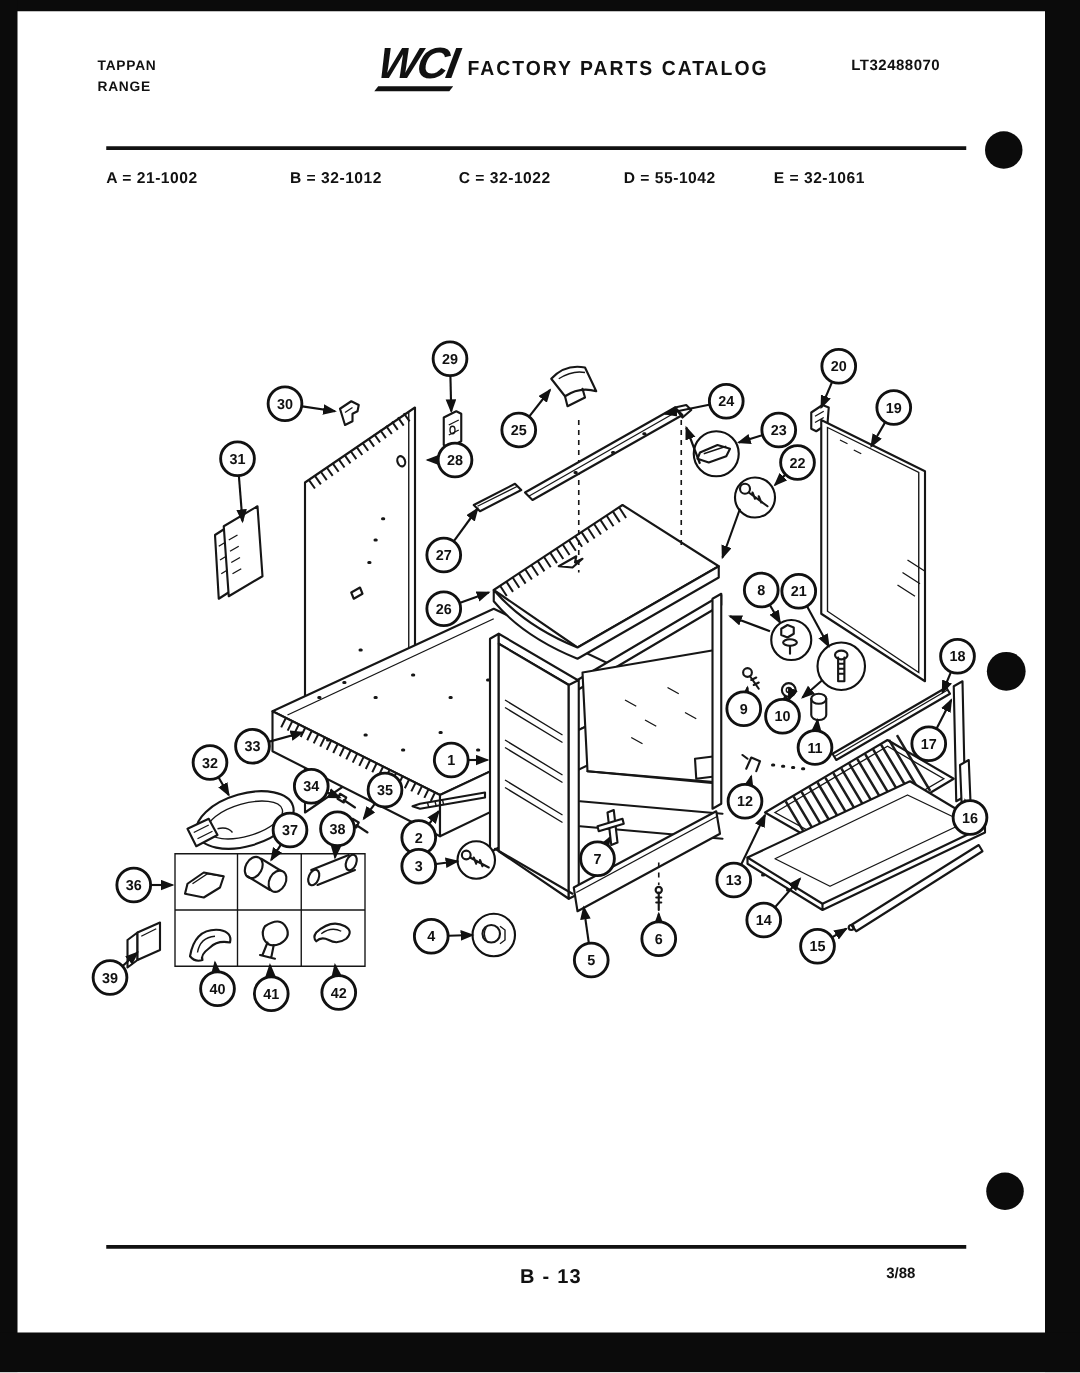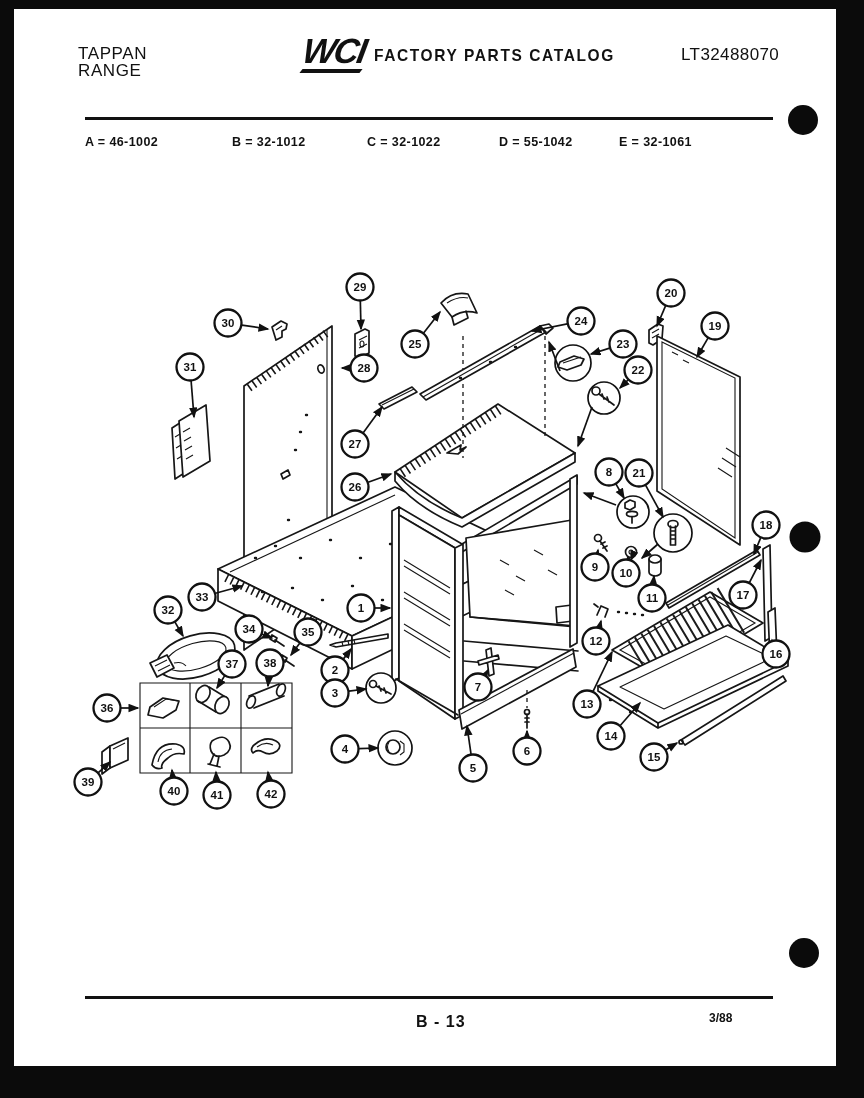--- a/index.html
+++ b/index.html
@@ -1,24 +1,24 @@
 <!DOCTYPE html>
 <html><head>
 <meta charset="utf-8">
 <style>
   html,body{margin:0;padding:0;background:#e8e8e8;}
   #page{position:relative;width:864px;height:1098px;background:#ffffff;overflow:hidden;
         font-family:"Liberation Sans",sans-serif;color:#111;}
   .abs{position:absolute;}
   
-  .brand{left:78px;top:45px;font-size:17px;font-weight:normal;letter-spacing:.6px;line-height:17px;white-space:pre-line;}
+  .brand{left:78px;top:45px;font-size:11px;font-weight:bold;letter-spacing:.6px;line-height:17px;white-space:pre-line;}
   .logo{left:303px;top:31px;font-size:35px;font-weight:900;font-style:italic;letter-spacing:-2px;transform:skewX(-10deg);}
   .logo-swash{left:301px;top:69px;width:60px;height:4px;background:#111;transform:skewX(-38deg);}
   .cat-title{left:374px;top:47px;font-size:15.5px;font-weight:900;letter-spacing:1.6px;transform:scaleY(1.06);}
-  .doc-num{left:681px;top:45px;font-size:17px;font-weight:normal;letter-spacing:.4px;}
+  .doc-num{left:681px;top:45px;font-size:12px;font-weight:bold;letter-spacing:.4px;}
   .rule{background:#111;height:3px;width:688px;left:85px;}
   .model{top:135px;font-size:12.5px;font-weight:bold;letter-spacing:.4px;}
   .pgnum{left:416px;top:1013px;font-size:16px;font-weight:bold;letter-spacing:1px;}
   .pgdate{left:709px;top:1011px;font-size:12px;font-weight:bold;}
   
   svg{position:absolute;left:0;top:0;}
   .ln{fill:none;stroke:#161616;stroke-width:1.7;stroke-linejoin:round;stroke-linecap:round;}
   .wh{fill:#ffffff;stroke:#161616;stroke-width:1.7;stroke-linejoin:round;}
   .whf{fill:#ffffff;stroke:none;}
   .thin{fill:none;stroke:#161616;stroke-width:1.1;}
@@ -37,21 +37,21 @@
 <body>
 
 <div id="page">
 
   <div class="abs brand"><span>TAPPAN</span><br><span>RANGE</span></div>
   <div class="abs logo">WCI</div>
   <div class="abs logo-swash"></div>
   <div class="abs cat-title">FACTORY PARTS CATALOG</div>
   <div class="abs doc-num">LT32488070</div>
   <div class="abs rule" style="top:117px"></div>
-  <span class="abs model" style="left:85px">A = 46-1002</span>
+  <span class="abs model" style="left:85px">A = 21-1002</span>
   <span class="abs model" style="left:232px">B = 32-1012</span>
   <span class="abs model" style="left:367px">C = 32-1022</span>
   <span class="abs model" style="left:499px">D = 55-1042</span>
   <span class="abs model" style="left:619px">E = 32-1061</span>
 
   <div class="abs rule" style="top:996px"></div>
   <div class="abs pgnum">B - 13</div>
   <div class="abs pgdate">3/88</div>
 
   <svg id="art" width="864" height="1098" viewBox="0 0 864 1098">

